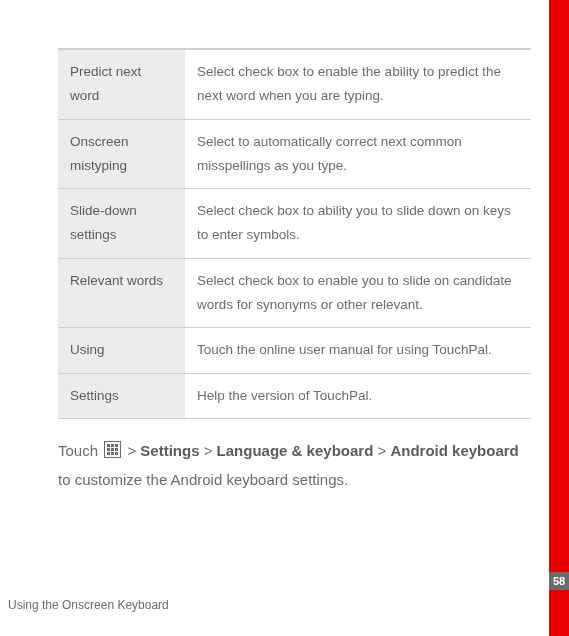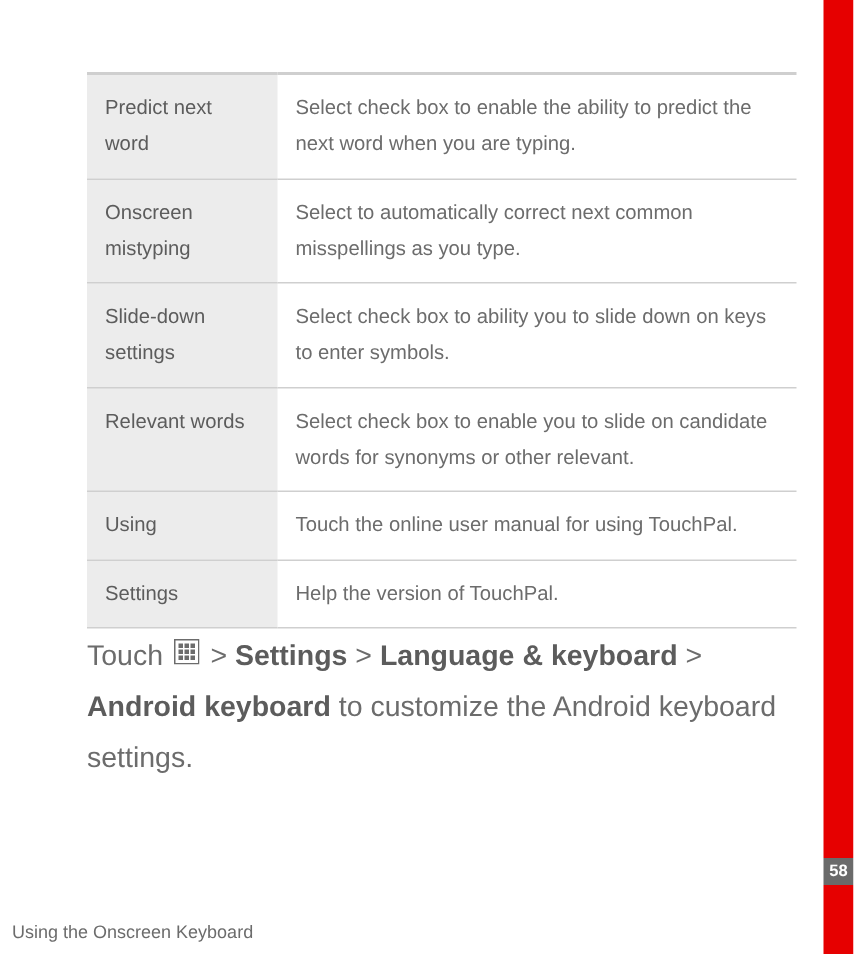--- a/index.html
+++ b/index.html
@@ -34,37 +34,37 @@
       width: 127px;
       background: #ececec;
       font-weight: normal;
       color: #5c5c5c;
     }
     td.desc {
       color: #6c6c6c;
       margin-left: 36px;
     }
     .instruction {
-      margin-top: 2px;
-      font-size: 19px;
+      margin-top: 18px;
+      font-size: 15px;
       line-height: 1.8;
       color: #6c6c6c;
     }
     .instruction b {
       color: #5c5c5c;
       font-weight: bold;
     }
     .apps-icon {
       display: inline-block;
       vertical-align: middle;
       margin: 0 2px;
     }
     .footer-label {
       position: absolute;
-      bottom: 8px;
+      bottom: 24px;
       left: 8px;
       font-size: 12px;
       color: #6c6c6c;
     }
     .right-bar {
       position: absolute;
       right: 0;
       top: 0;
       width: 20px;
       height: 100%;

